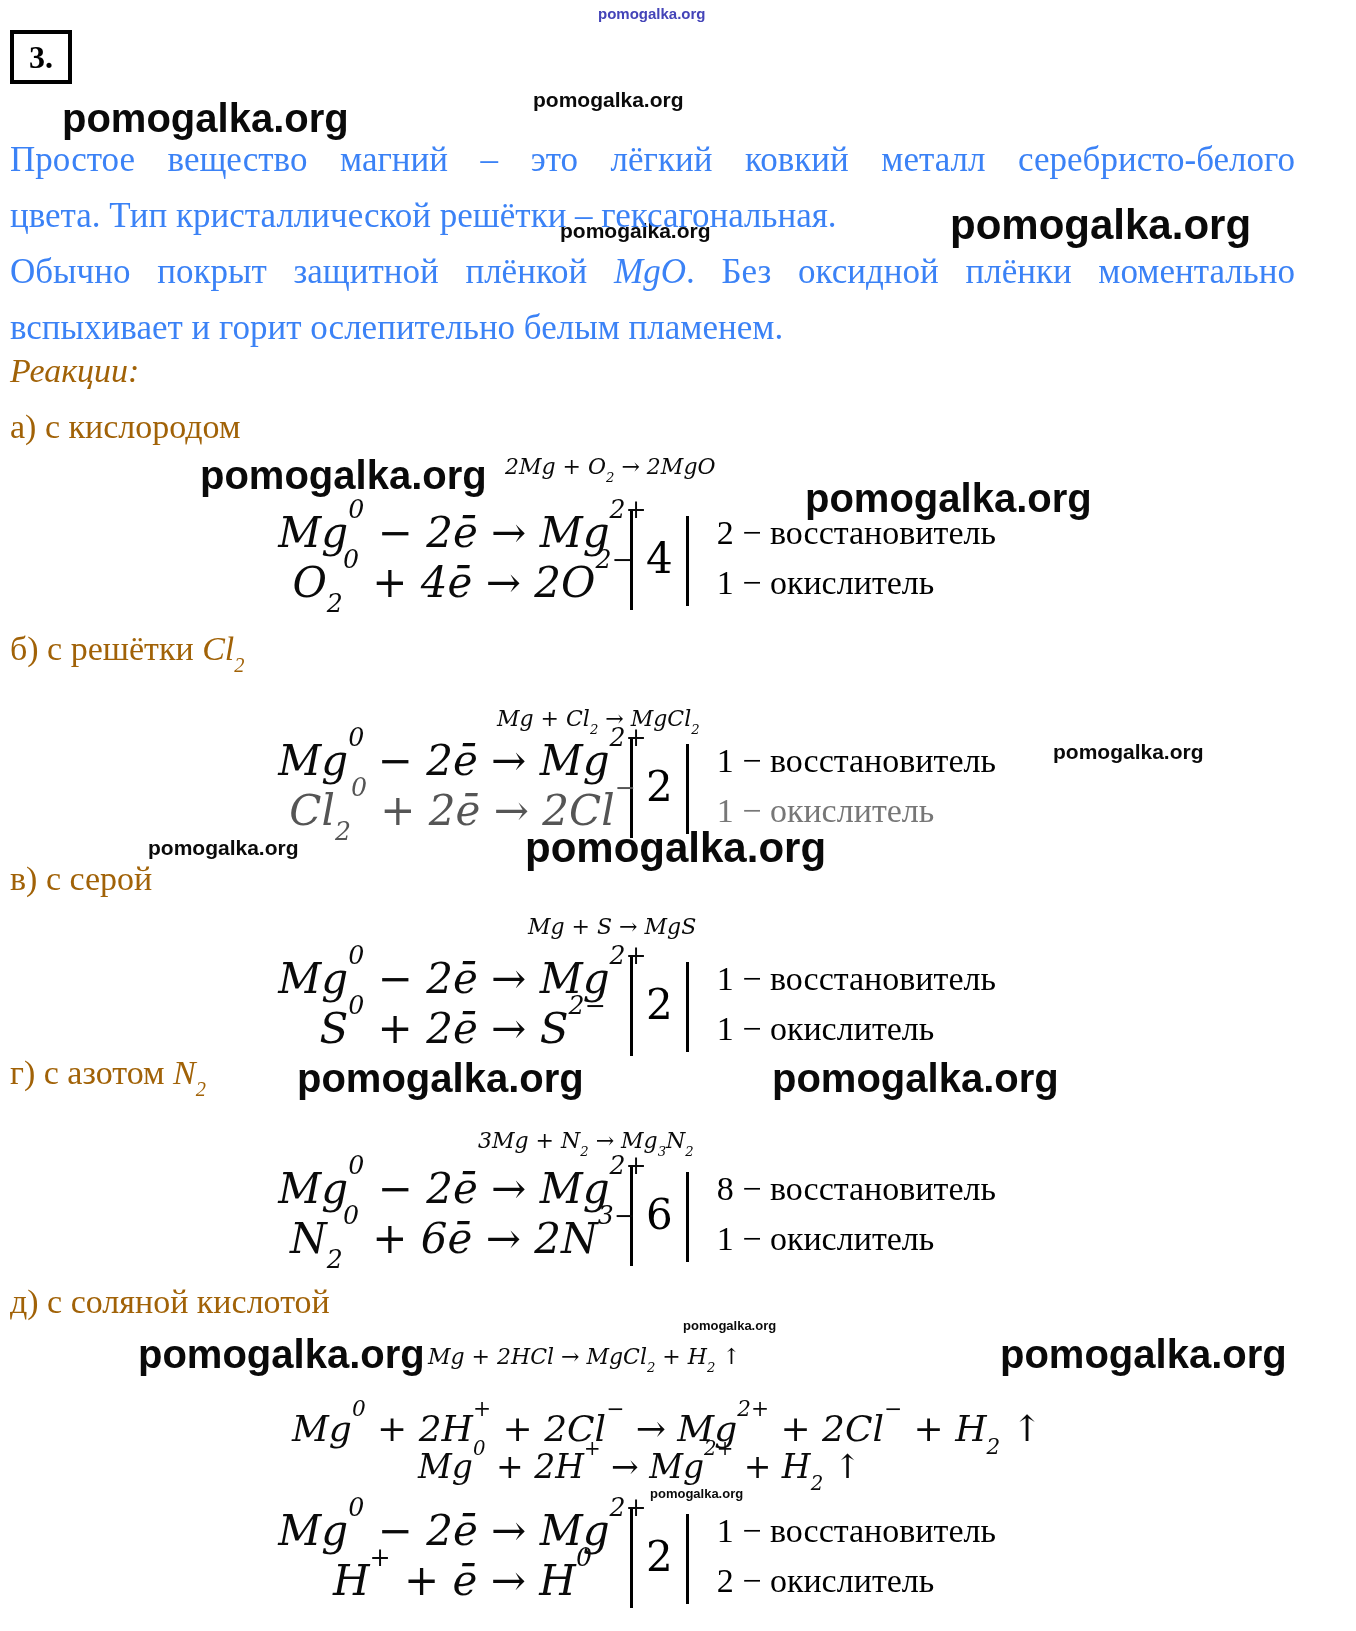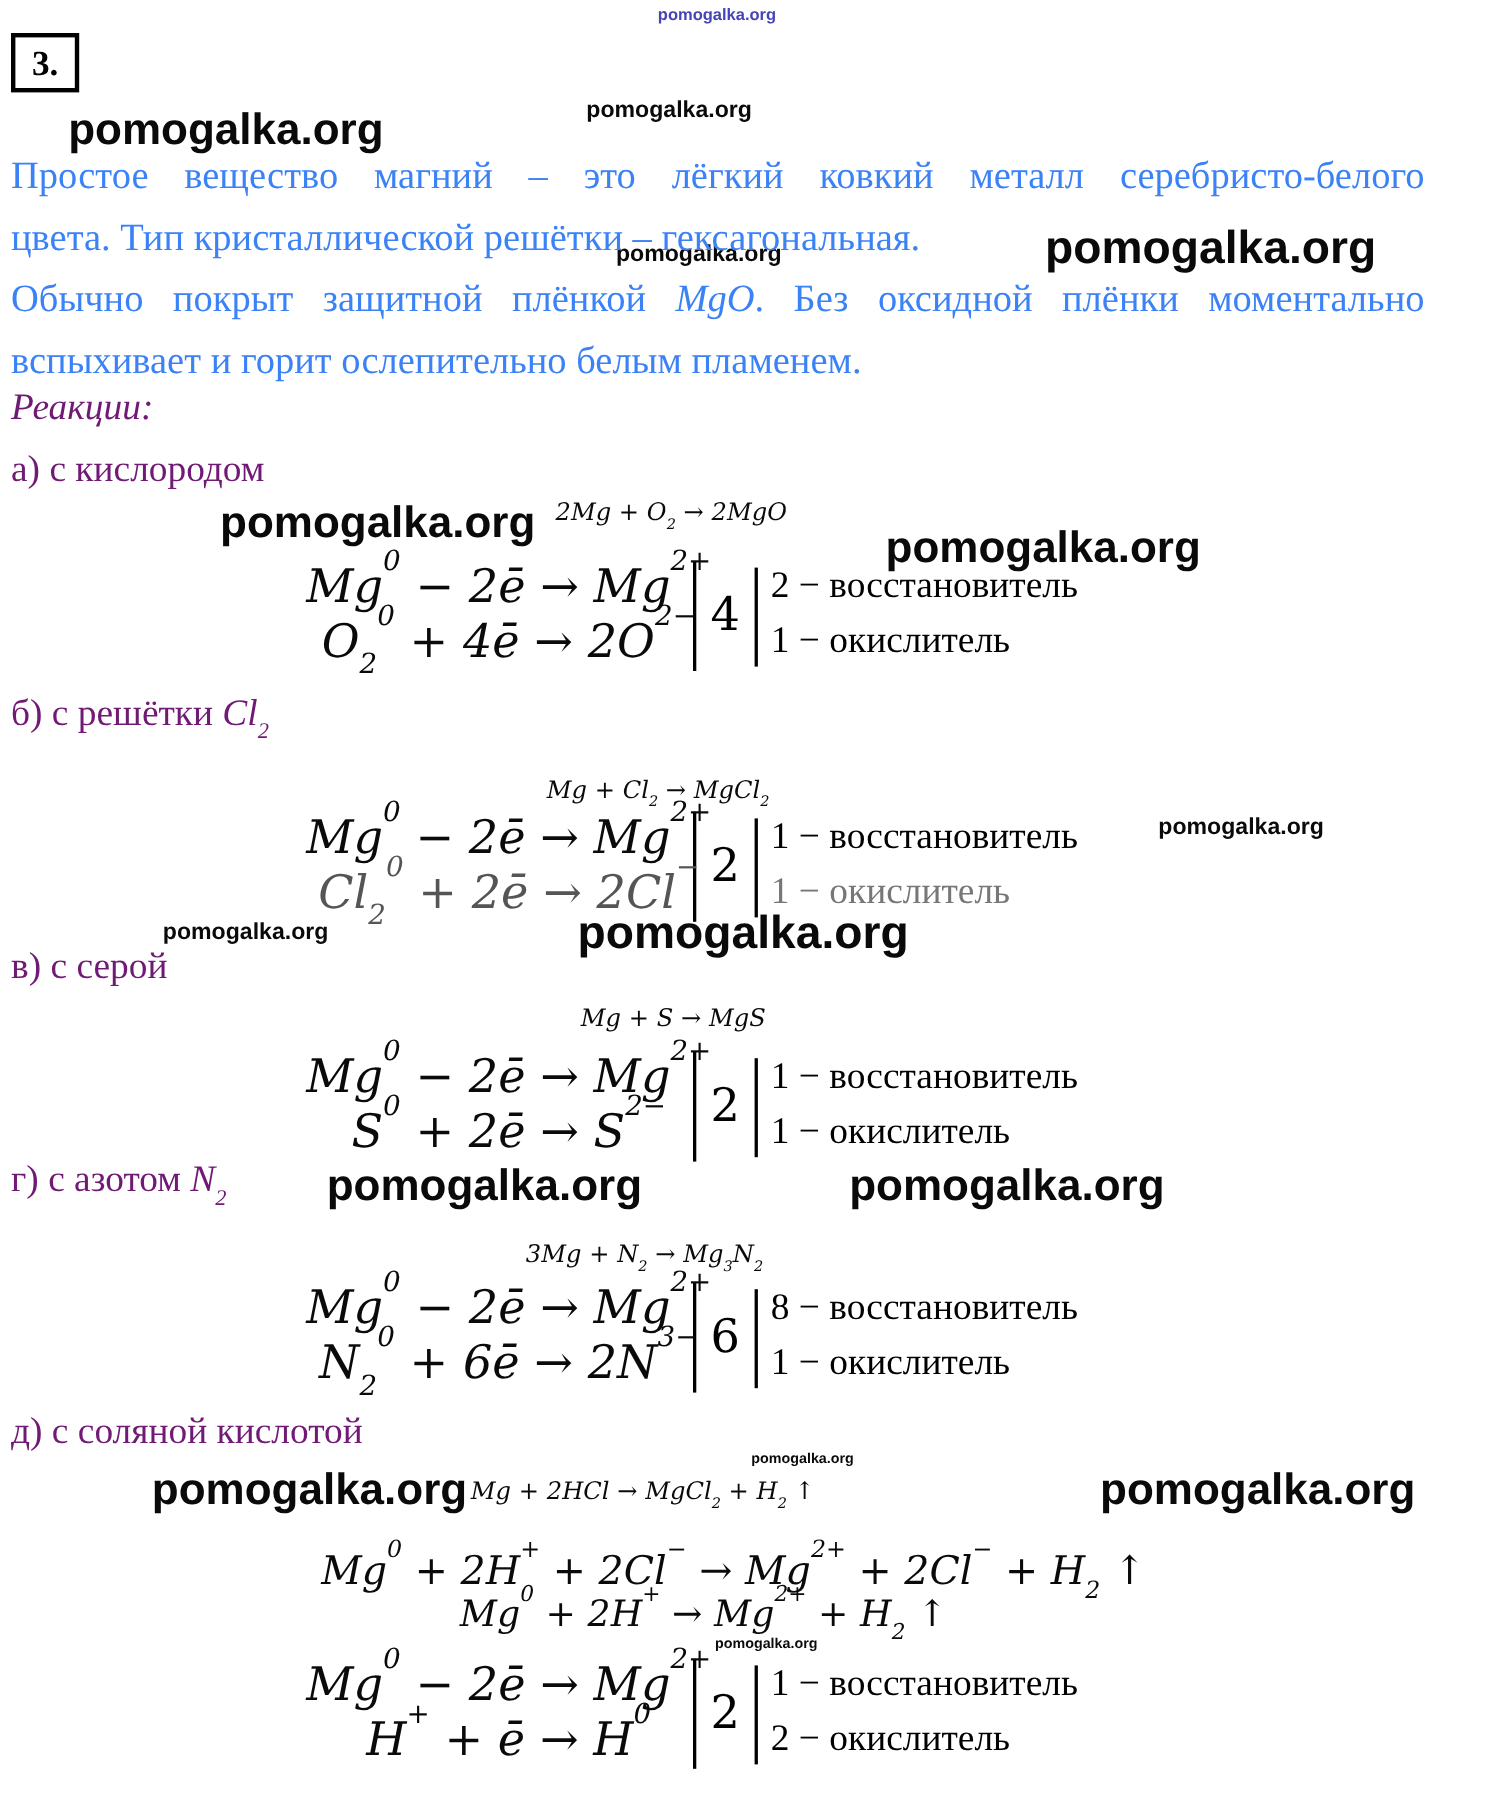--- a/index.html
+++ b/index.html
@@ -23,28 +23,28 @@
   .bodyline{position:absolute;left:10px;font-size:35px;white-space:nowrap;color:#3b82f6;}
   .just{width:1285px;white-space:normal;text-align:justify;text-align-last:justify;}
   .italic{font-style:italic;}
   
   .math{font-family:Liberation Serif, serif;font-style:italic;}
   .eq{font-family:"DejaVu Serif", serif;font-style:italic;font-size:42px;line-height:42px;white-space:nowrap;color:#0a0a0a;}
   .main-eq{position:absolute;font-size:22px;}
   .eq sup, .main-eq sup, .label sup{font-size:60%;position:relative;top:-0.55em;font-style:inherit;line-height:0;}
   .eq sub, .main-eq sub, .label sub{font-size:60%;position:relative;top:0.22em;font-style:inherit;line-height:0;}
   
-  .label{position:absolute;left:10px;font-size:34px;white-space:nowrap;color:#701a75;}
+  .label{position:absolute;left:10px;font-size:34px;white-space:nowrap;color:#a16207;}
   
   .balance{position:absolute;display:flex;align-items:stretch;}
   .balance .eqs{display:flex;flex-direction:column;gap:8px;align-items:center;width:335px;}
   .balance .bar{width:3px;background:#000;margin:-2px 0 -6px 0;}
   .balance .bar2{margin:4px 0 -2px 0;}
   .balance .factor{font-family:"DejaVu Serif", serif;font-size:42px;display:flex;align-items:center;padding:0 13px;}
-  .balance .roles{display:flex;flex-direction:column;gap:8px;padding-left:12px;font-size:34px;line-height:42px;}
+  .balance .roles{display:flex;flex-direction:column;gap:8px;padding-left:28px;font-size:34px;line-height:42px;}
   .balance .roles div{white-space:nowrap;}
   
   .fade1{color:#555;}
   .fade2{color:#777;}
   .bar-fade{background:#8a8a8a;}
 </style>
 </head>
 <body>
 
 <div class="wm wm-blue" style="left:598px;top:5px">pomogalka.org</div>

